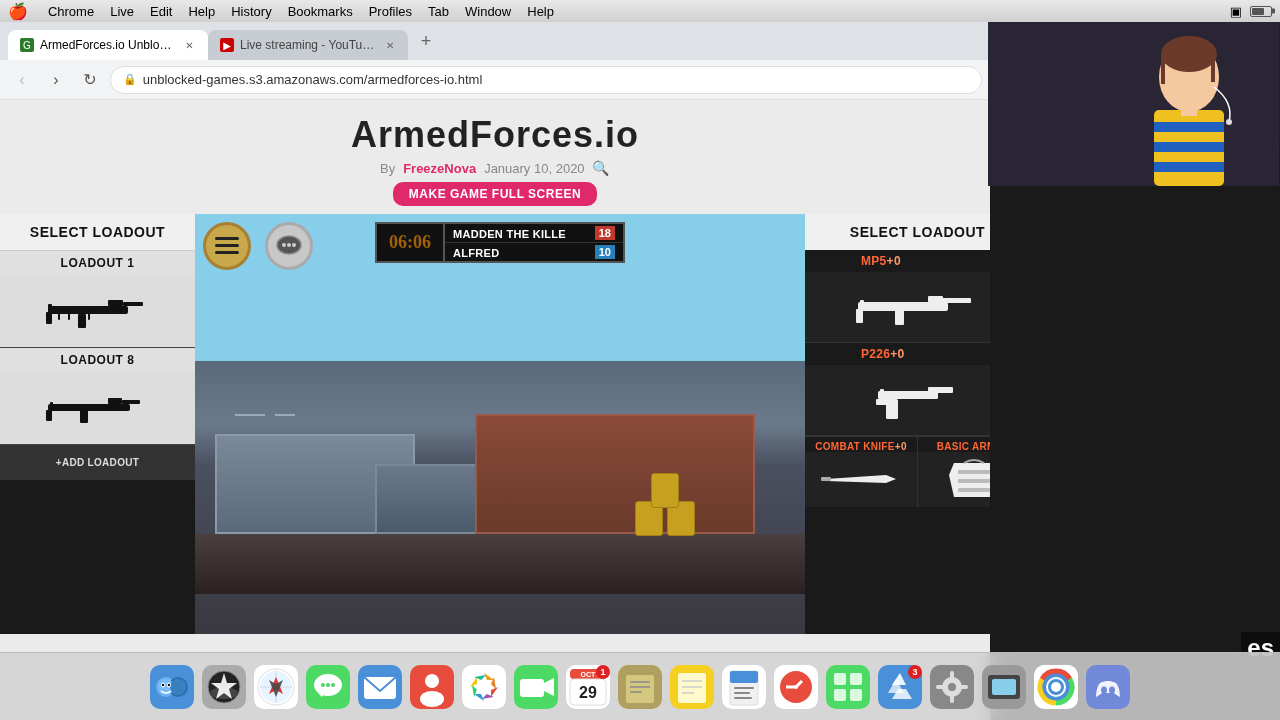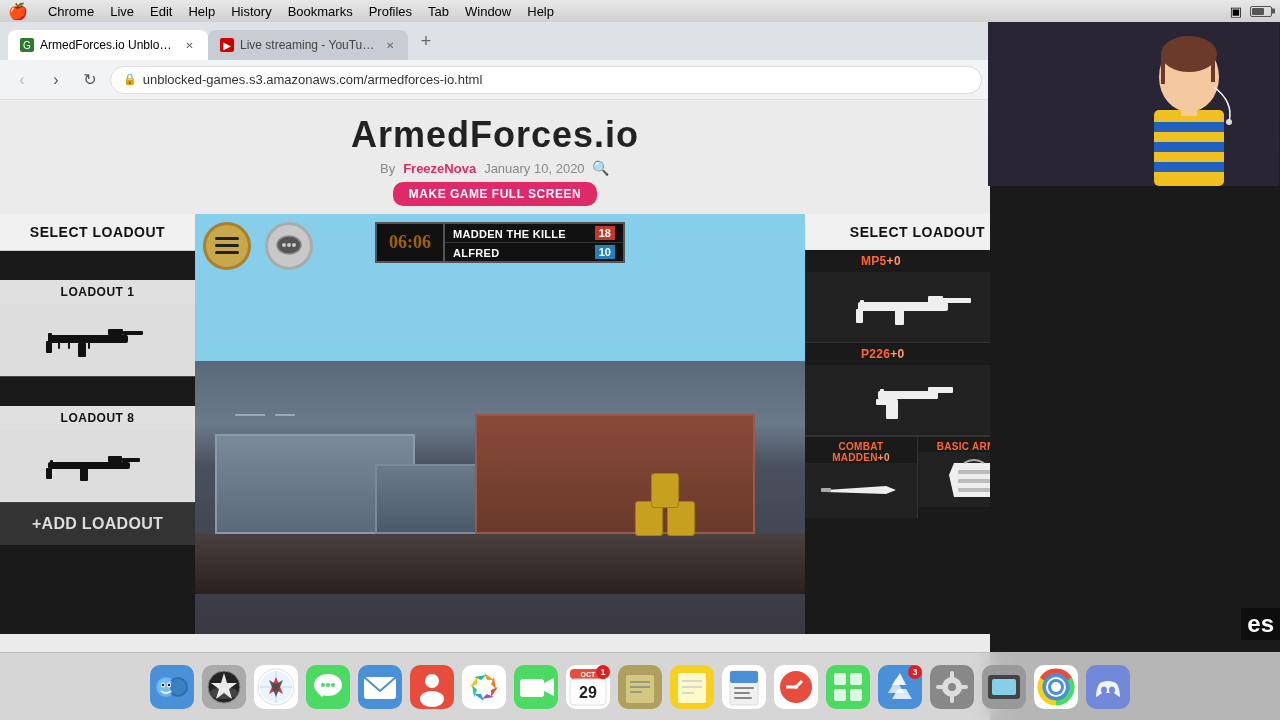--- a/index.html
+++ b/index.html
@@ -247,21 +247,20 @@
       font-size: 14px;
       font-weight: 700;
       color: #111;
       letter-spacing: 0.5px;
       border-bottom: 1px solid #ccc;
     }
     .loadout-item {
       background: #2a2a2a;
       border-bottom: 1px solid #444;
       cursor: pointer;
-      margin-top: 29px;
     }
     .loadout-item-label {
       background: #e0e0e0;
       text-align: center;
       padding: 5px;
       font-size: 12px;
       font-weight: 700;
       color: #111;
       letter-spacing: 0.5px;
     }
@@ -274,21 +273,21 @@
     }
     
     .weapon-svg {
       width: 120px;
       height: 50px;
     }
     .add-loadout {
       background: #333;
       text-align: center;
       padding: 12px;
-      font-size: 16px;
+      font-size: 10px;
       font-weight: 700;
       color: #ddd;
       cursor: pointer;
       letter-spacing: 0.3px;
     }
 
     
     .game-viewport {
       flex: 1;
       position: relative;
@@ -503,21 +502,21 @@
       width: 14px;
       height: 14px;
       display: flex;
       align-items: center;
       justify-content: center;
     }
 
     
     .es-text {
       position: absolute;
-      bottom: 80px;
+      bottom: 56px;
       right: 0;
       font-size: 24px;
       font-weight: 900;
       color: #fff;
       background: rgba(0,0,0,0.5);
       padding: 2px 6px;
       z-index: 300;
     }
   </style>
 </head>
@@ -716,21 +715,21 @@
                 <rect x="8" y="26" width="15" height="6" rx="1"></rect>
                 <rect x="12" y="16" width="4" height="6" rx="1"></rect>
               </g>
             </svg>
           </div>
         </div>
 
         <div class="right-bottom-row">
           <div class="right-bottom-item">
             <div class="right-bottom-label">
-              <span>COMBAT MADDEN</span><span style="color:#ff9966">+0</span>
+              <span>COMBAT KNIFE</span><span style="color:#ff9966">+0</span>
             </div>
             <div class="right-bottom-img">
               <svg width="80" height="45" viewBox="0 0 80 45">
                 <g fill="#eee">
                   <polygon points="5,22 65,18 65,22 65,26 5,24"></polygon>
                   <polygon points="65,18 75,22 65,26"></polygon>
                   <rect x="0" y="20" width="10" height="4" rx="1" fill="#aaa"></rect>
                 </g>
               </svg>
             </div>

